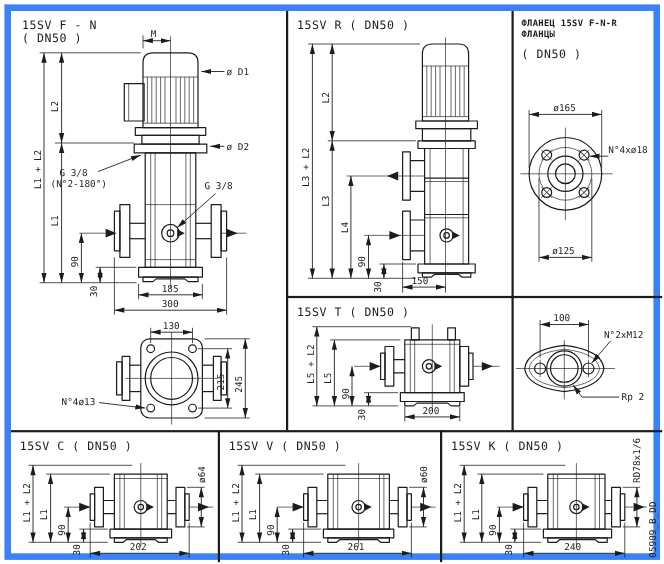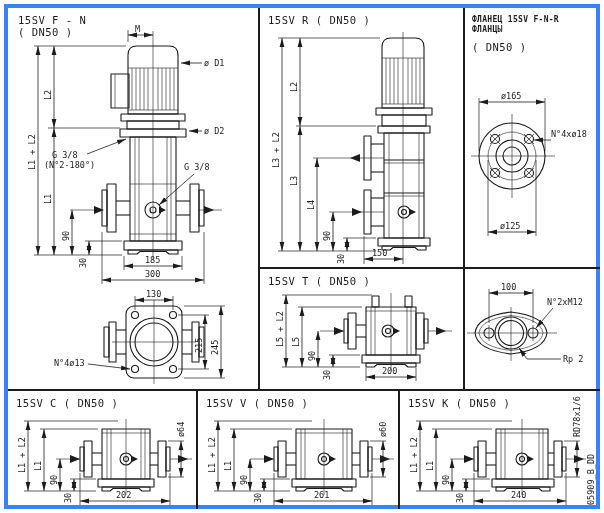--- a/index.html
+++ b/index.html
@@ -1,17 +1,17 @@
 <!DOCTYPE html>
 <html><head>
 <meta charset="utf-8">
 <style>
   html,body{margin:0;padding:0;background:#e8e8e8;}
   .sheet{width:604px;height:513px;background:#ffffff;position:relative;overflow:hidden;}
-  .frame{position:absolute;left:4px;top:4px;right:4px;bottom:4px;border:4px solid #3b82f6;}
+  .frame{position:absolute;left:4px;top:4px;right:4px;bottom:4px;border:6px solid #3b82f6;}
   .divider{position:absolute;background:#1c1c1c;}
   .panel{position:absolute;}
   svg text{font-family:"DejaVu Sans Mono","Liberation Mono",monospace;fill:#1c1c1c;}
   .ti{font-size:10.5px;letter-spacing:0.5px;}
   .ru{font-size:8px;font-weight:700;letter-spacing:0.3px;}
   .dm{font-size:8.5px;}
   .ln{fill:none;stroke:#1c1c1c;stroke-width:1.1;stroke-linejoin:round;}
   .cl{fill:none;stroke:#1c1c1c;stroke-width:0.6;}
   .ext{fill:none;stroke:#1c1c1c;stroke-width:0.7;}
   .dim{fill:none;stroke:#1c1c1c;stroke-width:0.8;}

